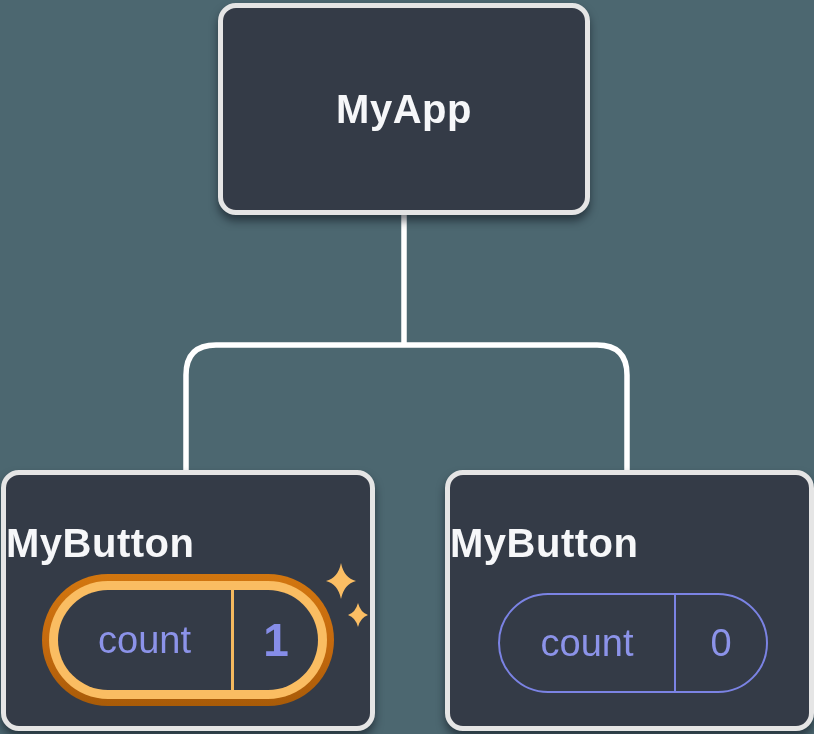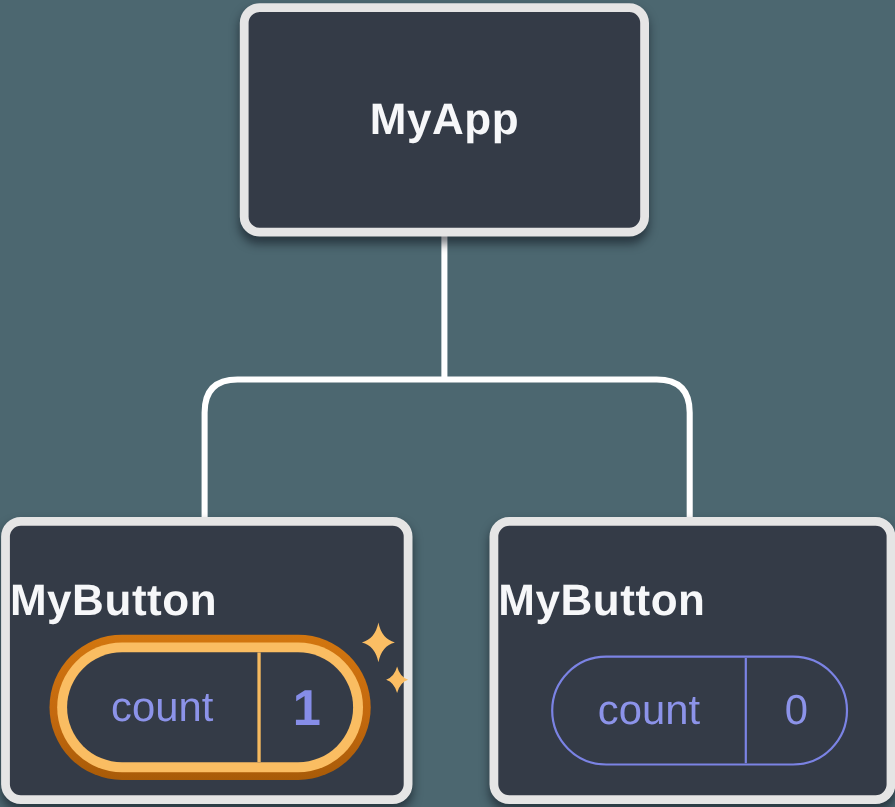--- a/index.html
+++ b/index.html
@@ -16,21 +16,21 @@
   .connectors {
     position: absolute;
     inset: 0;
     z-index: 1;
     pointer-events: none;
   }
 
   .node {
     position: absolute;
     background: #343B47;
-    border: 8px solid #e5e5e5;
+    border: 5px solid #e5e5e5;
     border-radius: 18px;
     box-sizing: border-box;
     box-shadow: 0 6px 9px rgba(12, 18, 28, 0.55);
     z-index: 2;
   }
 
   .node-root {
     left: 218px; top: 3px;
     width: 372px; height: 212px;
     display: flex;

